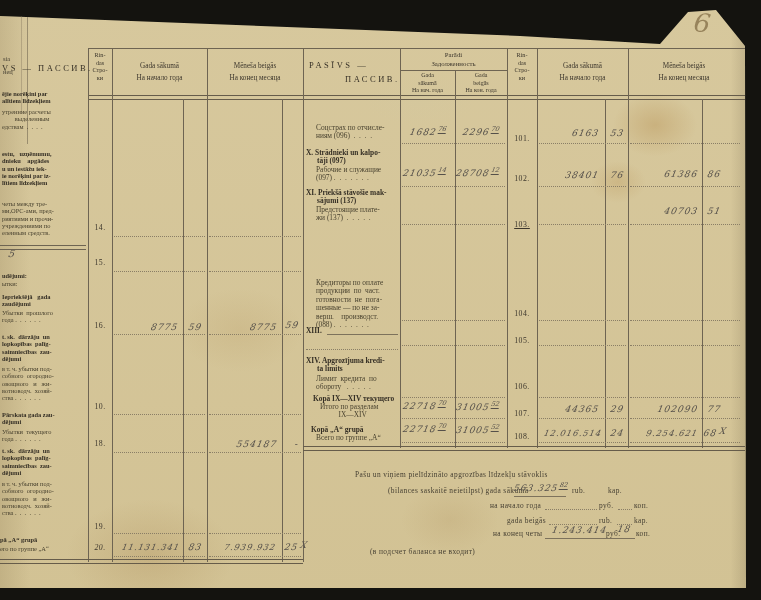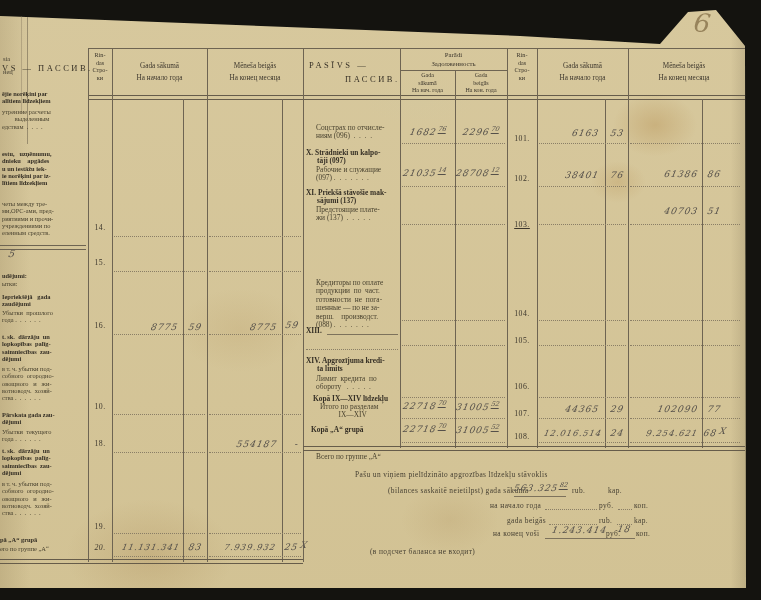--- a/index.html
+++ b/index.html
@@ -228,25 +228,25 @@
 продукции  по  част.
 готовности  не  пога-
 шенные — по не за-
 верш.    производст.
 (088) .  .  .  .  .  .  .</div>
     <div class="rdesc lv pre" style="left:306px;top:327px;">XIII.</div>
     <div class="rdesc lv pre" style="left:306px;top:357px;">XIV. Apgrozījuma kredi-
       ta limits</div>
     <div class="rdesc ru pre" style="left:316px;top:375px;">Лимит  кредита  по
 обороту   .  .  .  .  .</div>
-    <div class="rdesc lv pre" style="left:313px;top:395px;">Kopā IX—XIV līdzekļu</div>
+    <div class="rdesc lv pre" style="left:313px;top:395px;">Kopā IX—XIV текущего</div>
     <div class="rdesc ru pre" style="left:320px;top:403px;">Итого по разделам
           IX—XIV</div>
     <div class="rdesc lv pre" style="left:311px;top:426px;">Kopā „A“ grupā</div>
-    <div class="rdesc ru pre" style="left:316px;top:434px;margin-top:19px;">Всего по группе „А“</div>
+    <div class="rdesc ru pre" style="left:316px;top:434px;">Всего по группе „А“</div>
 
     <div class="rownum" style="left:507px;top:134px;width:30px;">101.</div>
     <div class="rownum" style="left:507px;top:174px;width:30px;">102.</div>
     <div class="rownum" style="left:507px;top:220px;width:30px;text-decoration:underline;">103.</div>
     <div class="rownum" style="left:507px;top:309px;width:30px;">104.</div>
     <div class="rownum" style="left:507px;top:336px;width:30px;">105.</div>
     <div class="rownum" style="left:507px;top:382px;width:30px;">106.</div>
     <div class="rownum" style="left:507px;top:409px;width:30px;">107.</div>
     <div class="rownum" style="left:507px;top:432px;width:30px;">108.</div>
 
@@ -286,21 +286,21 @@
     <div class="fnote" style="left:490px;top:501px;">на начало года</div>
     <i class="dot" style="left:545px;top:509px;width:52px;"></i>
     <div class="fnote" style="left:599px;top:501px;">руб.</div>
     <i class="dot" style="left:618px;top:509px;width:14px;"></i>
     <div class="fnote" style="left:634px;top:501px;">коп.</div>
     <div class="fnote" style="left:507px;top:516px;">gada beigās</div>
     <i class="dot" style="left:549px;top:524px;width:48px;"></i>
     <div class="fnote" style="left:599px;top:516px;">rub.</div>
     <i class="dot" style="left:617px;top:524px;width:15px;"></i>
     <div class="fnote" style="left:634px;top:516px;">kap.</div>
-    <div class="fnote" style="left:493px;top:529px;">на конец voši</div>
+    <div class="fnote" style="left:493px;top:529px;">на конец четы</div>
     <div class="hw" style="left:545px;top:525px;width:62px;">1.243.414</div>
     <i class="sol" style="left:545px;top:538px;width:90px;"></i>
     <div class="fnote" style="left:606px;top:529px;">руб.</div>
     <div class="hw" style="left:615px;top:524px;width:16px;">18</div>
     <div class="fnote" style="left:636px;top:529px;">коп.</div>
     <div class="fnote" style="left:370px;top:547px;">(в подсчет баланса не входит)</div>
 
   </div>
 </div>
 

